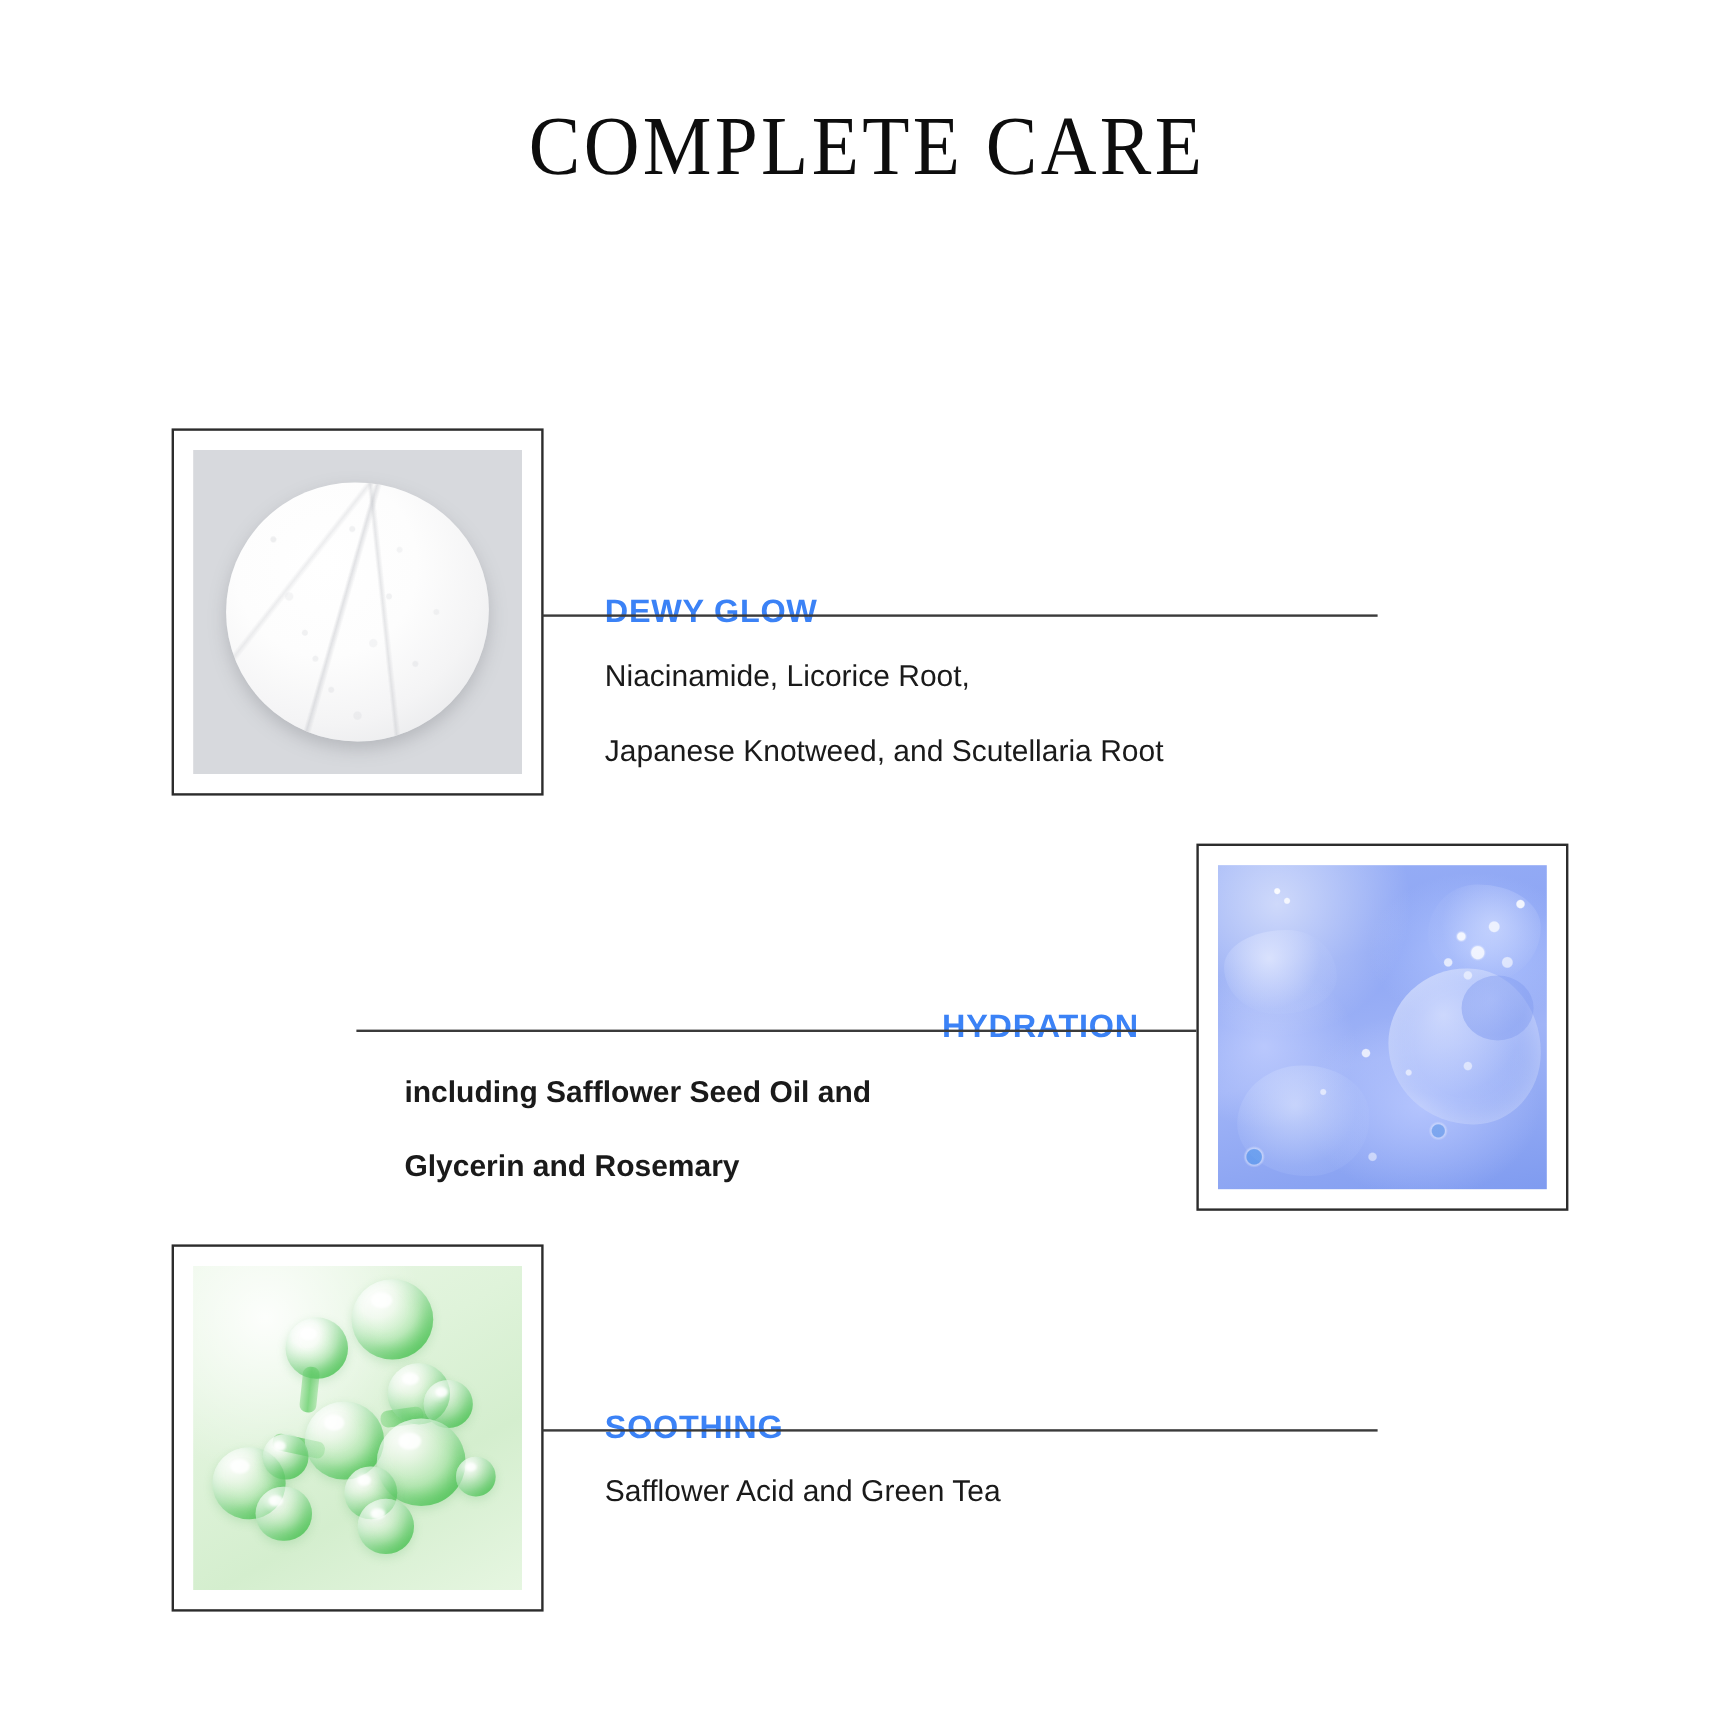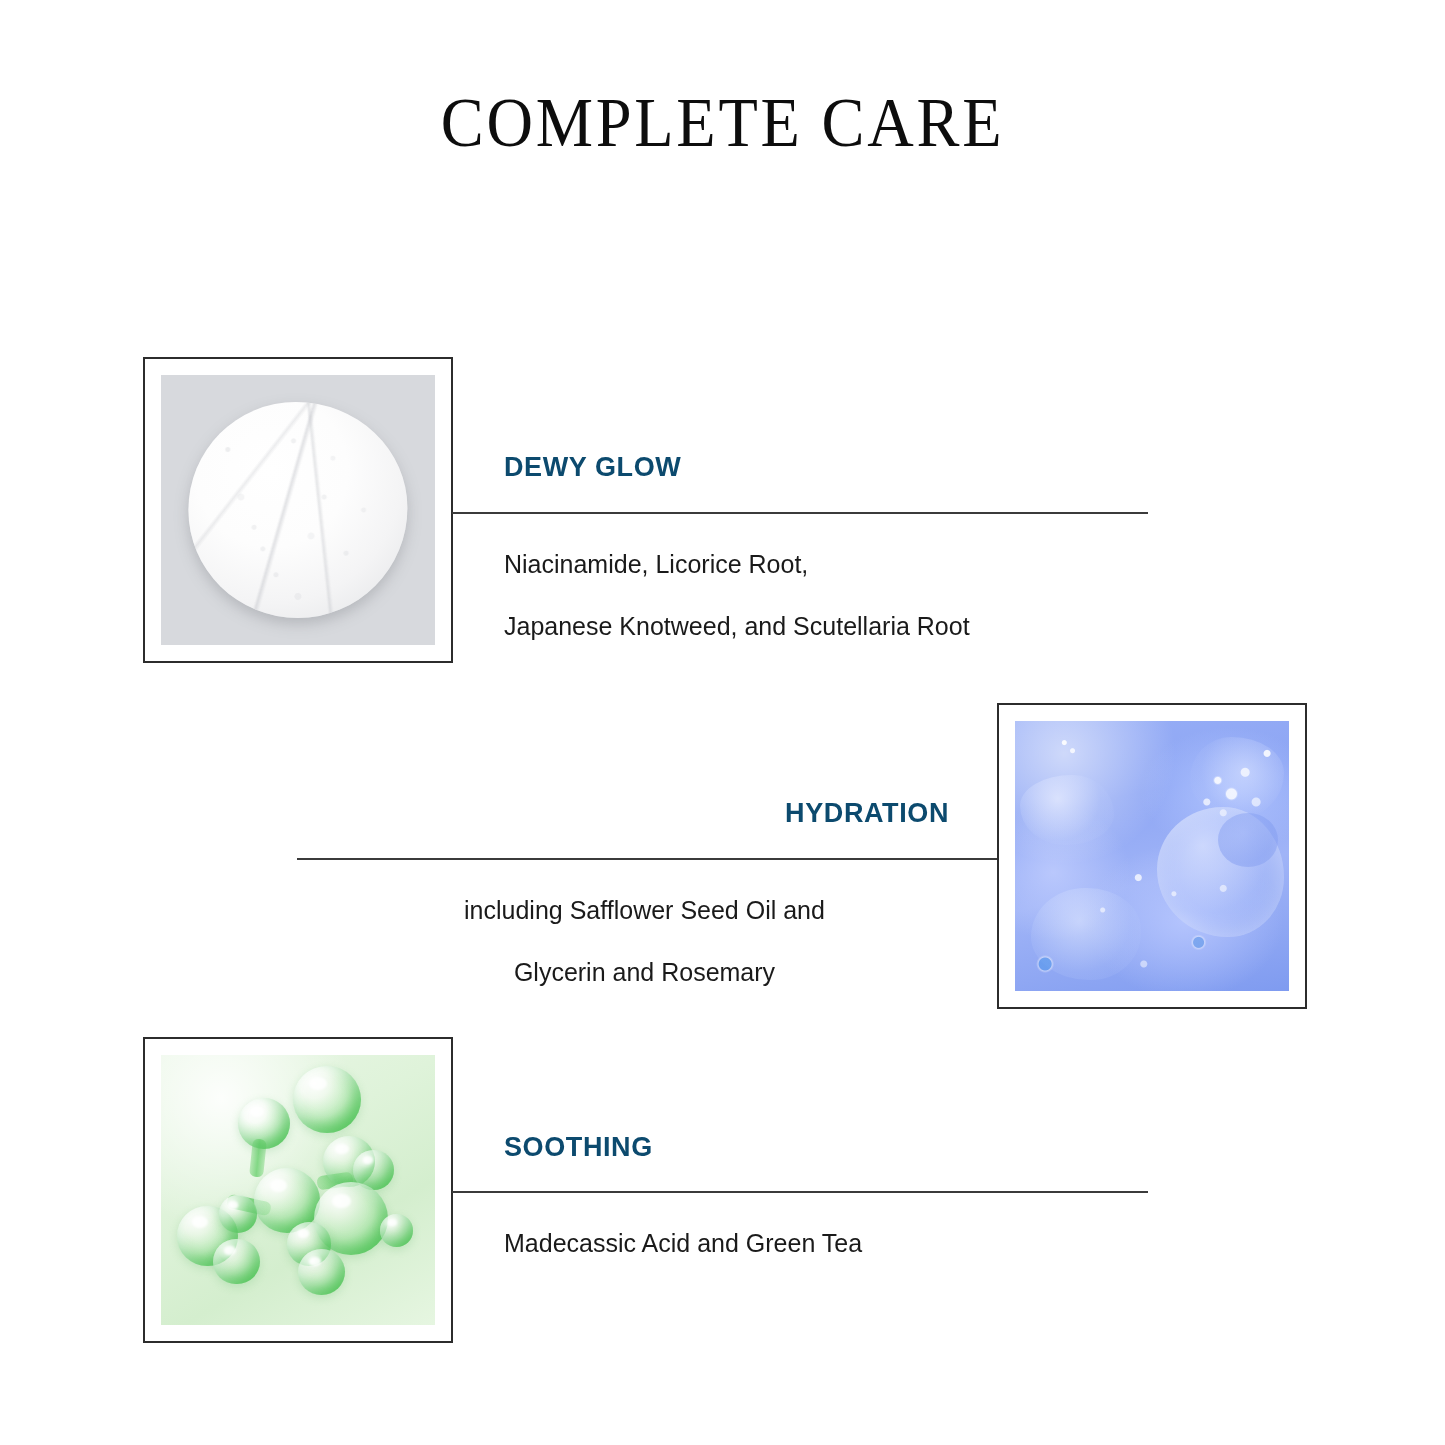--- a/index.html
+++ b/index.html
@@ -222,38 +222,39 @@
     border-radius: 6px;
   }
 
   
   .label {
     position: absolute;
     font-family: "Liberation Sans", sans-serif;
     font-weight: 700;
     font-size: 27px;
     letter-spacing: 0.6px;
-    color: #0c4a6e;
+    color: #3b82f6;
     white-space: nowrap;
+    margin-top: 42px;
   }
   .rule {
     position: absolute;
     height: 2px;
     background: #3b3b3b;
   }
   .desc {
     position: absolute;
     font-family: "Liberation Sans", sans-serif;
     font-weight: 400;
     font-size: 25px;
     line-height: 62px;
     color: #1a1a1a;
     white-space: pre-line;
   }
-  .desc.right { text-align: center; }
+  .desc.right { text-align: left; font-weight: bold; }
 </style>
 </head>
 <body>
 
 <div class="page">
 
   <div class="header">
     <h1 class="title">COMPLETE CARE</h1>
   </div>
 
@@ -317,16 +318,16 @@
         <div class="mol" style="left:46%; top:62%; width:16%; height:16%;"></div>
         <div class="mol" style="left:50%; top:72%; width:17%; height:17%;"></div>
         <div class="mol" style="left:80%; top:59%; width:12%; height:12%;"></div>
       </div>
     </div>
 
     <div class="label" style="left:504px; top:1132px;">SOOTHING</div>
 
     <div class="rule" style="left:452px; top:1191px; width:696px;"></div>
 
-    <div class="desc" style="left:504px; top:1212px; width:660px;">Madecassic Acid and Green Tea</div>
+    <div class="desc" style="left:504px; top:1212px; width:660px;">Safflower Acid and Green Tea</div>
   </div>
 
 </div>
 
 </body></html>

